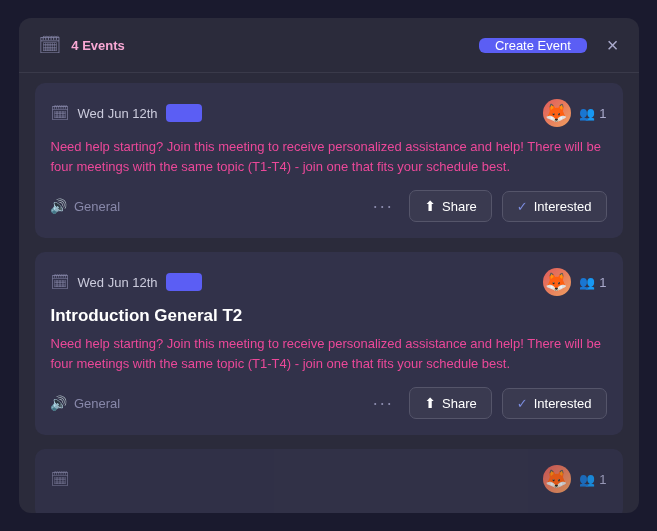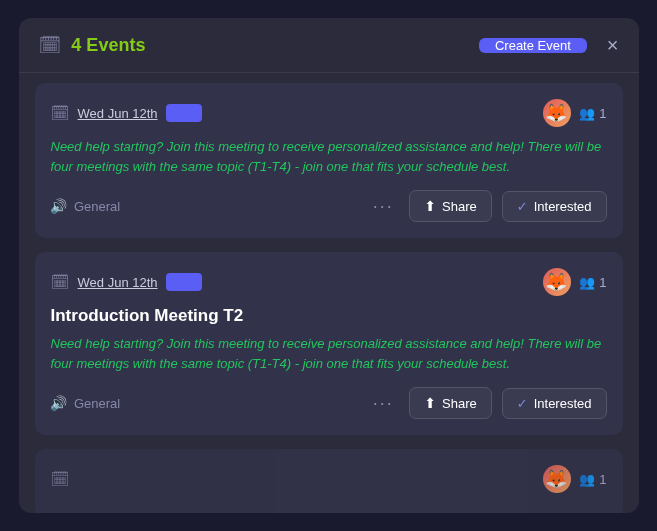--- a/index.html
+++ b/index.html
@@ -30,23 +30,23 @@
       border-bottom: 1px solid #3a3a4a;
       gap: 10px;
     }
 
     .header-icon {
       color: #8888aa;
       font-size: 18px;
     }
 
     .events-count {
-      font-size: 18px;
+      font-size: 13px;
       font-weight: 600;
-      color: #84cc16;
+      color: #f9a8d4;
       flex: 1;
     }
 
     .create-event-btn {
       background: #5b5ef4;
       color: #fff;
       border: none;
       border-radius: 6px;
       padding: 0 16px;
       font-size: 13px;
@@ -94,21 +94,20 @@
 
     .calendar-icon {
       color: #8888aa;
       font-size: 15px;
     }
 
     .event-date {
       font-size: 13px;
       color: #ccccdd;
       font-weight: 500;
-      text-decoration: underline;
     }
 
     .date-badge {
       background: #5b5ef4;
       border-radius: 4px;
       width: 36px;
       height: 18px;
       display: inline-block;
       vertical-align: middle;
     }
@@ -149,24 +148,23 @@
 
     .event-title {
       font-size: 17px;
       font-weight: 700;
       color: #ffffff;
       margin-bottom: 8px;
     }
 
     .event-description {
       font-size: 13px;
-      color: #22c55e;
+      color: #ec4899;
       line-height: 1.5;
       margin-bottom: 14px;
-      font-style: italic;
     }
 
     .event-card-footer {
       display: flex;
       align-items: center;
       gap: 10px;
     }
 
     .channel-row {
       display: flex;
@@ -293,21 +291,21 @@
         <div class="event-meta">
           <div class="avatar">
             <span class="avatar-emoji">🦊</span>
           </div>
           <div class="attendee-count">
             <span class="attendee-icon">👥</span>
             <span>1</span>
           </div>
         </div>
       </div>
-      <div class="event-title">Introduction Meeting T2</div>
+      <div class="event-title">Introduction General T2</div>
       <div class="event-description">Need help starting? Join this meeting to receive personalized assistance and help! There will be four meetings with the same topic (T1-T4) - join one that fits your schedule best.</div>
       <div class="event-card-footer">
         <div class="channel-row">
           <span class="speaker-icon">🔊</span>
           <span>General</span>
         </div>
         <button class="more-btn">···</button>
         <button class="share-btn">
           <span class="share-icon">⬆</span>
           <span>Share</span>

